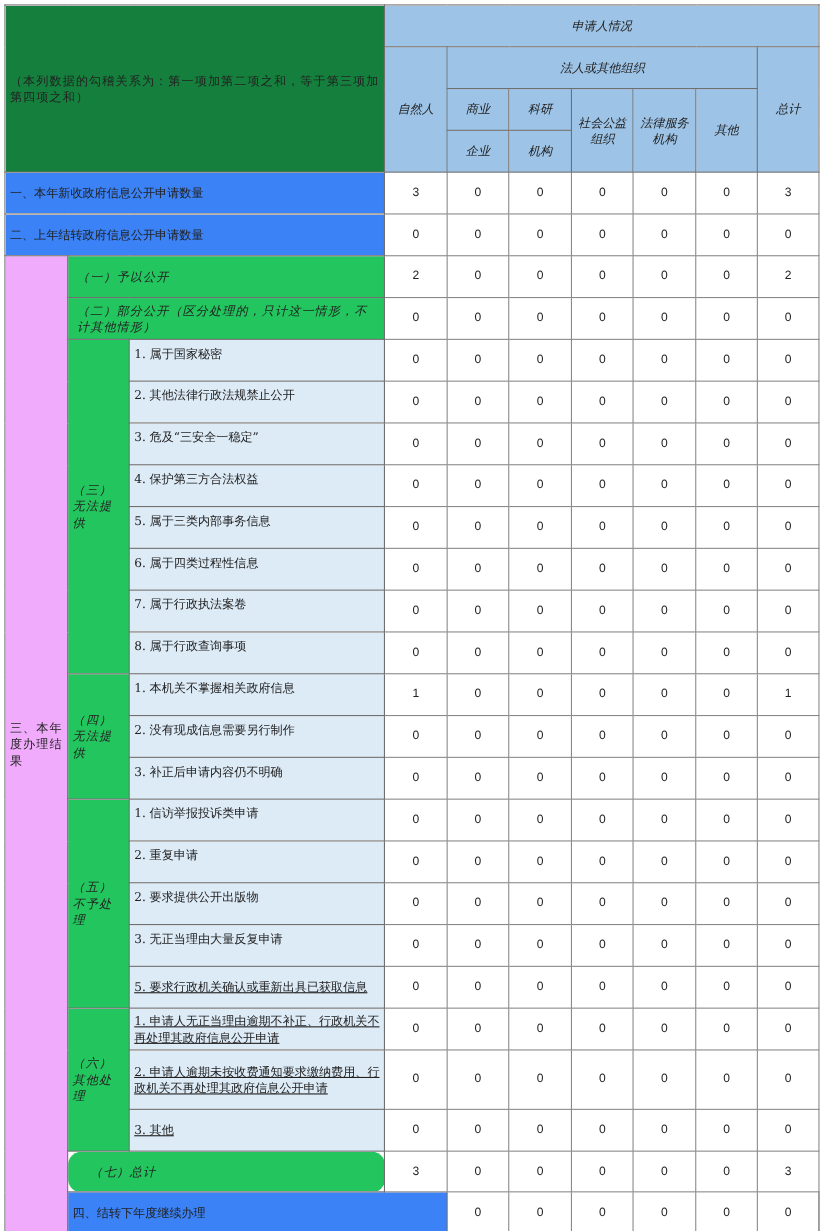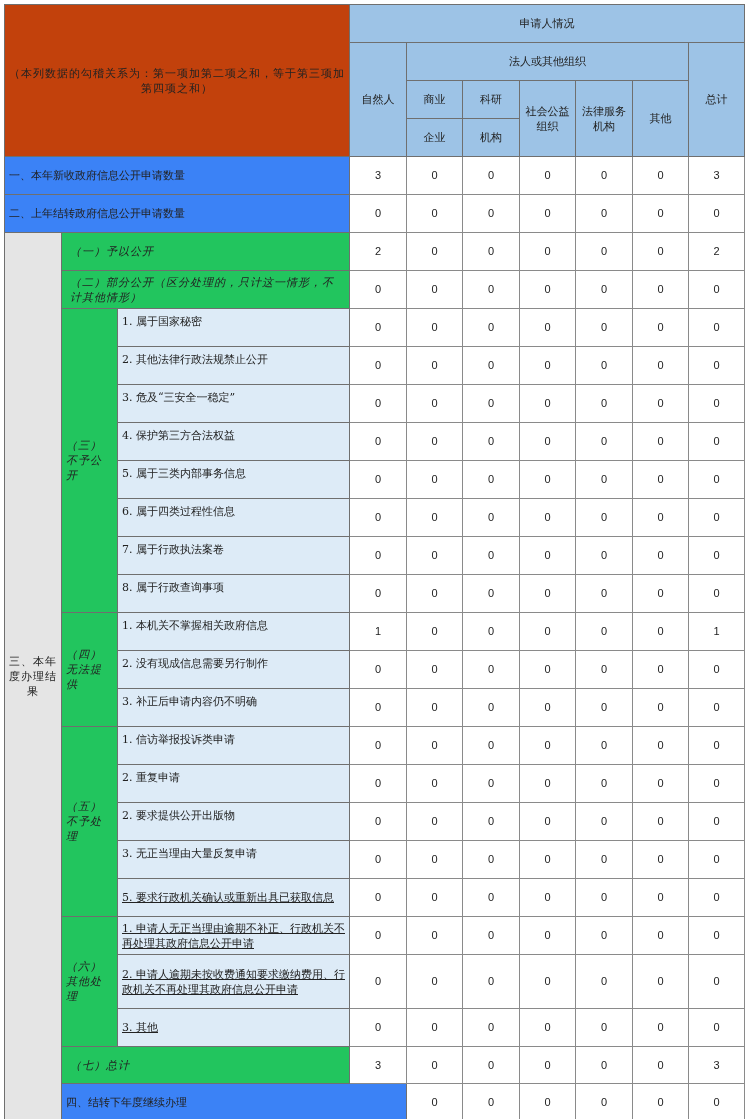--- a/index.html
+++ b/index.html
@@ -2,23 +2,23 @@
 <html><head>
 <meta charset="utf-8">
 <style>
   html, body { margin:0; padding:0; background:#ffffff; }
   body { width:750px; height:1119px; overflow:hidden; position:relative;
          font-family: "DejaVu Serif", "Liberation Serif", serif; color:#222; }
   table.rpt { position:absolute; left:4px; top:4px; border-collapse:collapse;
               table-layout:fixed; width:740px; }
   table.rpt td { border:1px solid #6f6f6f; padding:0 4px; font-size:11px;
                  line-height:15px; overflow:hidden; }
-  .hdr { background:#9dc3e6; text-align:center; vertical-align:middle; }
-  .hdr-note { background:#c2410c; text-align:center; vertical-align:middle; font-size:10.5px; letter-spacing:1px; }
-  .lab1 { background:#e5e5e5; vertical-align:middle; font-size:11.5px; letter-spacing:1px;text-align:center; }
+  .hdr { background:#9dc3e6; text-align:center; vertical-align:middle;font-style:italic; }
+  .hdr-note { background:#15803d; text-align:left; vertical-align:middle; font-size:10.5px; letter-spacing:1px; }
+  .lab1 { background:#f0abfc; vertical-align:middle; font-size:11.5px; letter-spacing:1px; }
   .lab2 { background:#22c55e; vertical-align:middle; font-size:11.5px; letter-spacing:1px;font-style:italic; }
   .lab3 { background:#ddebf7; vertical-align:top; padding-top:5px !important; font-size:11px; }
   .lab3.mid { vertical-align:middle; padding-top:0 !important;text-decoration:underline; }
   .sect { background:#3b82f6; vertical-align:middle; font-size:11.5px; }
   .val { background:#ffffff; text-align:center; vertical-align:middle;
          font-family: "Liberation Sans", "DejaVu Sans", sans-serif; font-size:11px;
          border-color:#8a8a8a !important; }
 </style>
 </head>
 <body>
@@ -98,21 +98,21 @@
     <td class="val">0</td>
     <td class="val">0</td>
     <td class="val">0</td>
     <td class="val">0</td>
     <td class="val">0</td>
     <td class="val">0</td>
     <td class="val">0</td>
   </tr>
 
   <tr style="height:38px">
-    <td class="lab2" rowspan="8">（三）不予公开</td>
+    <td class="lab2" rowspan="8">（三）无法提供</td>
     <td class="lab3">1. 属于国家秘密</td>
     <td class="val">0</td>
     <td class="val">0</td>
     <td class="val">0</td>
     <td class="val">0</td>
     <td class="val">0</td>
     <td class="val">0</td>
     <td class="val">0</td>
   </tr>
   <tr style="height:38px">
@@ -296,21 +296,21 @@
     <td class="val">0</td>
     <td class="val">0</td>
     <td class="val">0</td>
     <td class="val">0</td>
     <td class="val">0</td>
     <td class="val">0</td>
     <td class="val">0</td>
   </tr>
 
   <tr style="height:37px">
-    <td class="lab2" colspan="2" style="padding-left:8px;">（七）总计</td>
+    <td class="lab2" colspan="2" style="padding-left:20px;border-radius:12px;">（七）总计</td>
     <td class="val">3</td>
     <td class="val">0</td>
     <td class="val">0</td>
     <td class="val">0</td>
     <td class="val">0</td>
     <td class="val">0</td>
     <td class="val">3</td>
   </tr>
 
   <tr style="height:37px">

